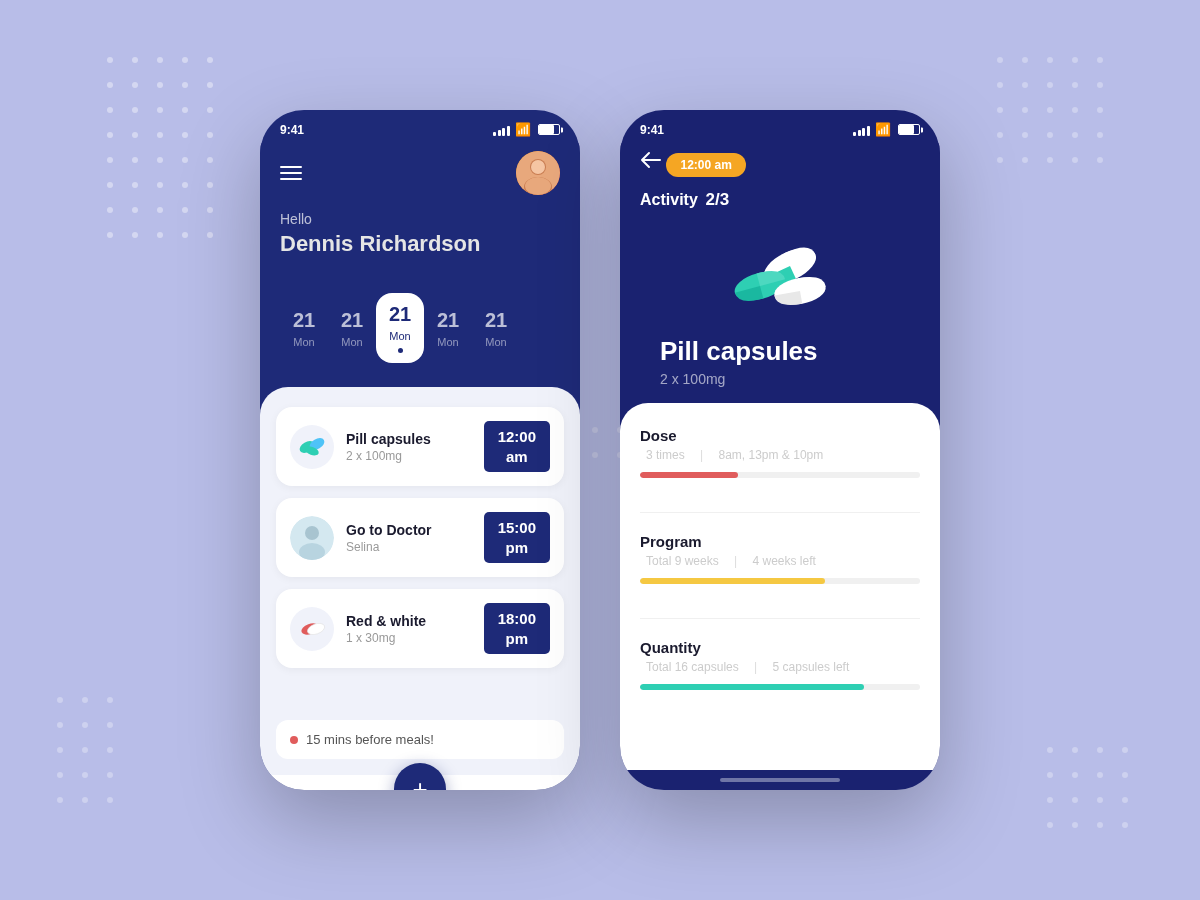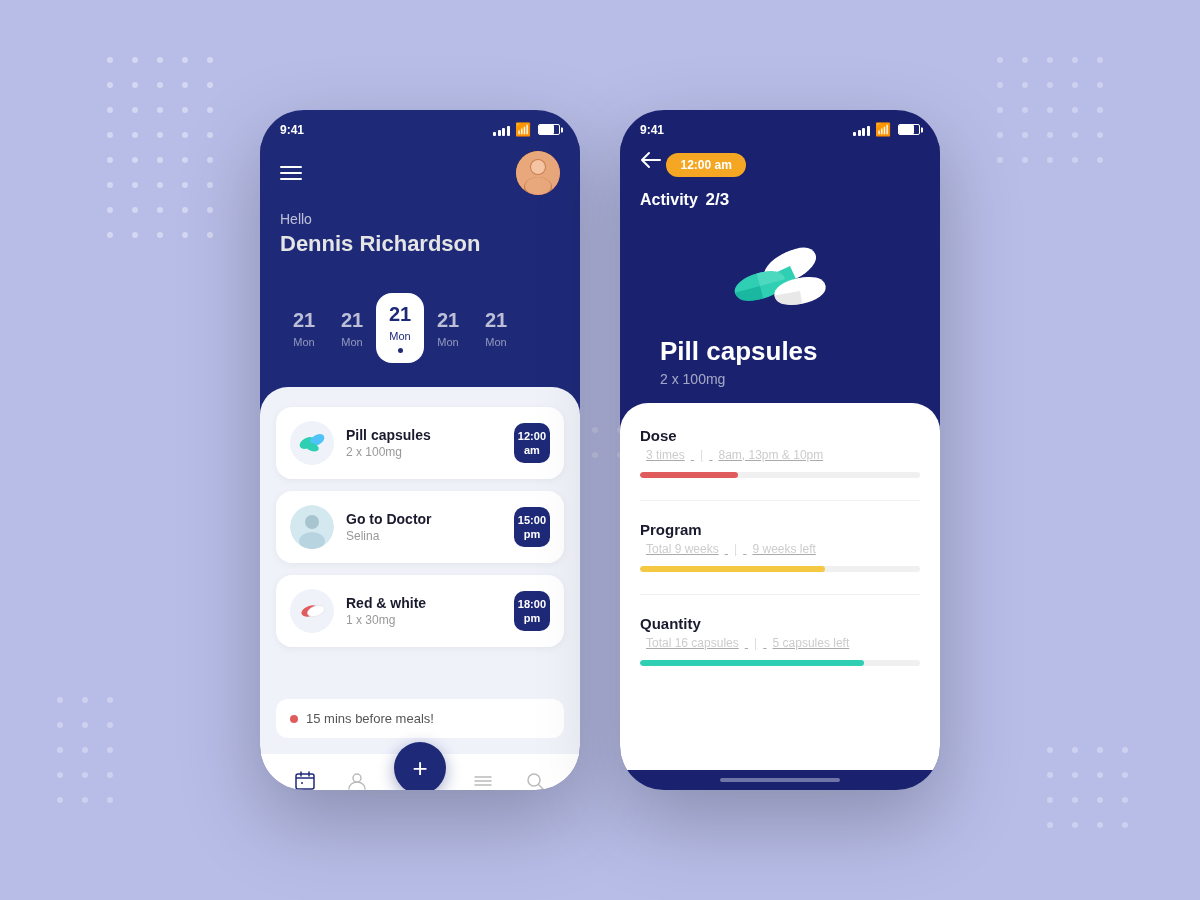--- a/index.html
+++ b/index.html
@@ -248,24 +248,24 @@
     }
 
     .med-dose {
       font-size: 12px;
       color: #999;
     }
 
     .med-time-badge {
       background: #1e2a78;
       color: white;
-      border-radius: 10px;
-      padding: 6px 4px;
+      border-radius: 5px;
+      padding: 6px 14px;
       text-align: center;
-      font-size: 11px;
+      font-size: 15px;
       font-weight: 600;
       line-height: 1.3;
       flex-shrink: 0;
     }
 
     .med-card.doctor .med-icon-wrap {
       background: transparent;
       padding: 0;
       overflow: hidden;
     }
@@ -412,39 +412,38 @@
       border-radius: 28px 28px 0 0;
       flex: 1;
       padding: 24px 20px 20px;
       display: flex;
       flex-direction: column;
       gap: 20px;
     }
 
     .detail-section {
       border-bottom: 1px solid #f0f0f0;
-      padding-bottom: 22px;
+      padding-bottom: 34px;
     }
 
     .detail-section:last-child {
       border-bottom: none;
     }
 
     .detail-label {
       font-size: 15px;
       font-weight: 700;
       color: #1a1a2e;
       margin-bottom: 4px;
     }
 
     .detail-sub {
       font-size: 12px;
       color: #aaa;
       margin-bottom: 10px;
-      text-decoration: underline;
     }
 
     .detail-sub span {
       color: #ccc;
       margin: 0 6px;
     }
 
     .progress-bar-wrap {
       height: 6px;
       background: #f0f0f0;
@@ -812,21 +811,21 @@
         <div class="progress-bar-wrap">
           <div class="progress-bar-fill" style="width:35%;background:#e05c5c;"></div>
         </div>
       </div>
 
       <div class="detail-section">
         <div class="detail-label">Program</div>
         <div class="detail-sub">
           <span>Total 9 weeks</span>
           <span style="color:#ddd;margin:0 6px;">|</span>
-          <span>9 weeks left</span>
+          <span>4 weeks left</span>
         </div>
         <div class="progress-bar-wrap">
           <div class="progress-bar-fill" style="width:66%;background:#f5c842;"></div>
         </div>
       </div>
 
       <div class="detail-section">
         <div class="detail-label">Quantity</div>
         <div class="detail-sub">
           <span>Total 16 capsules</span>

